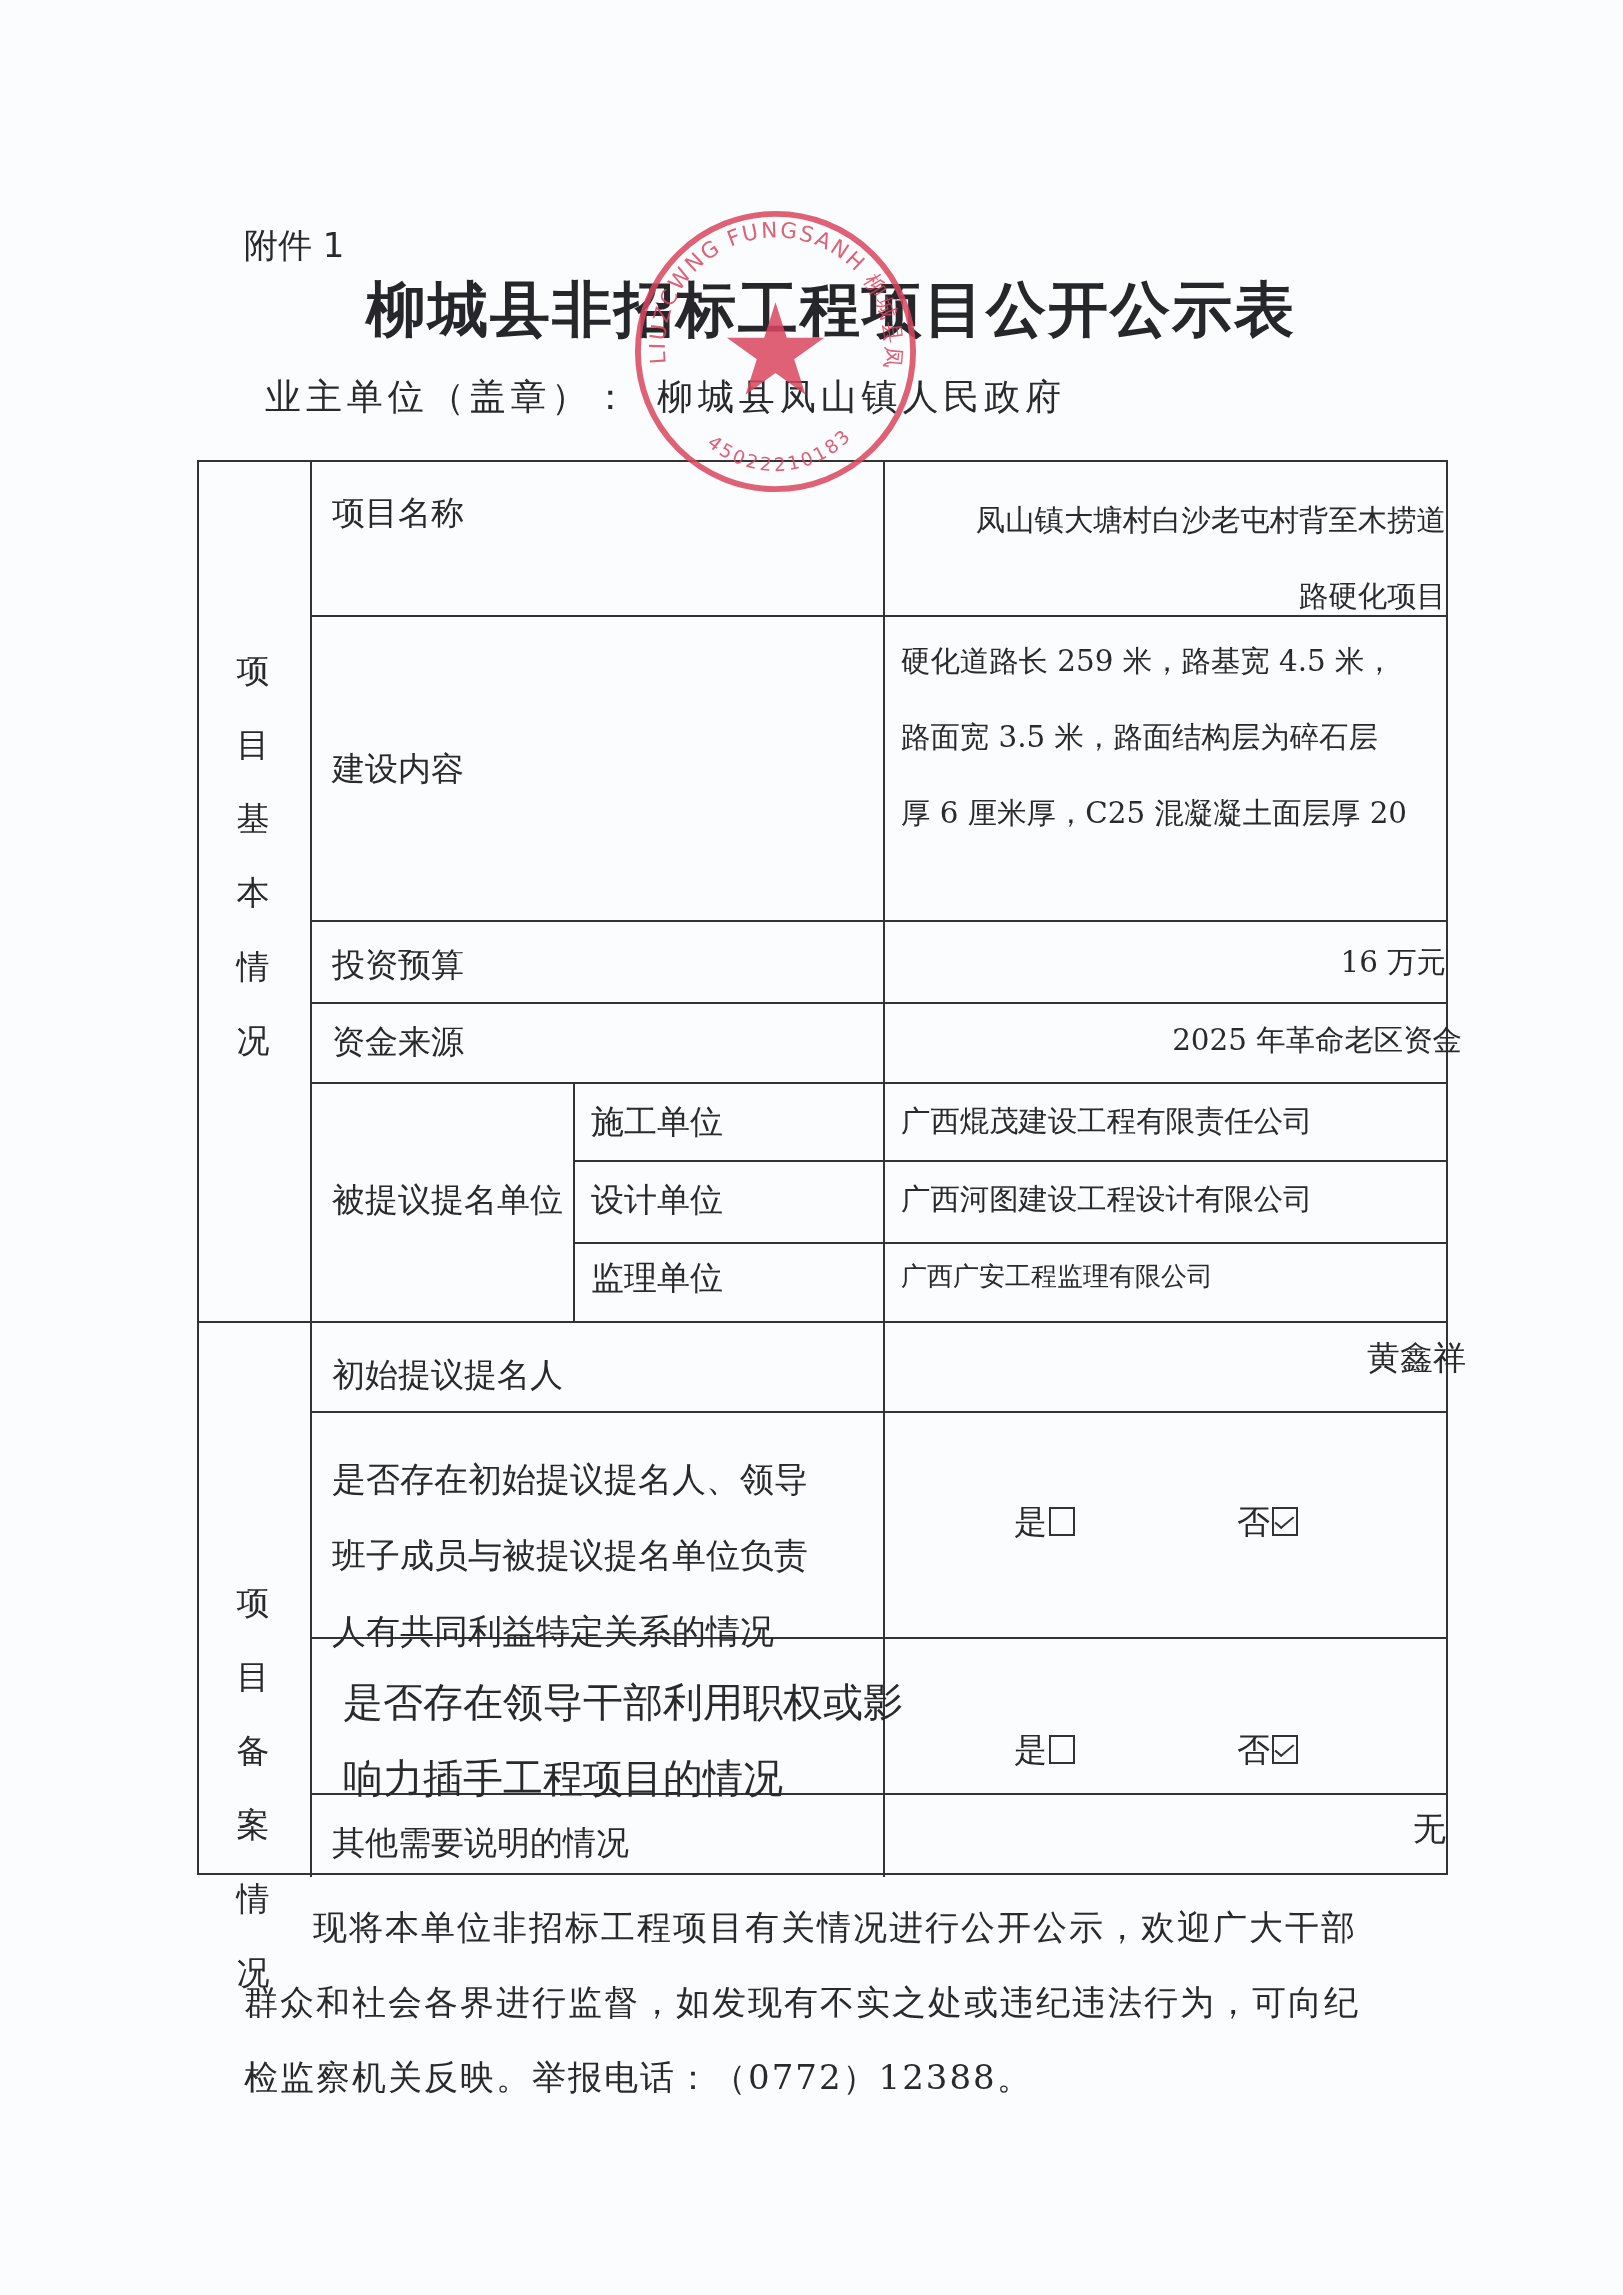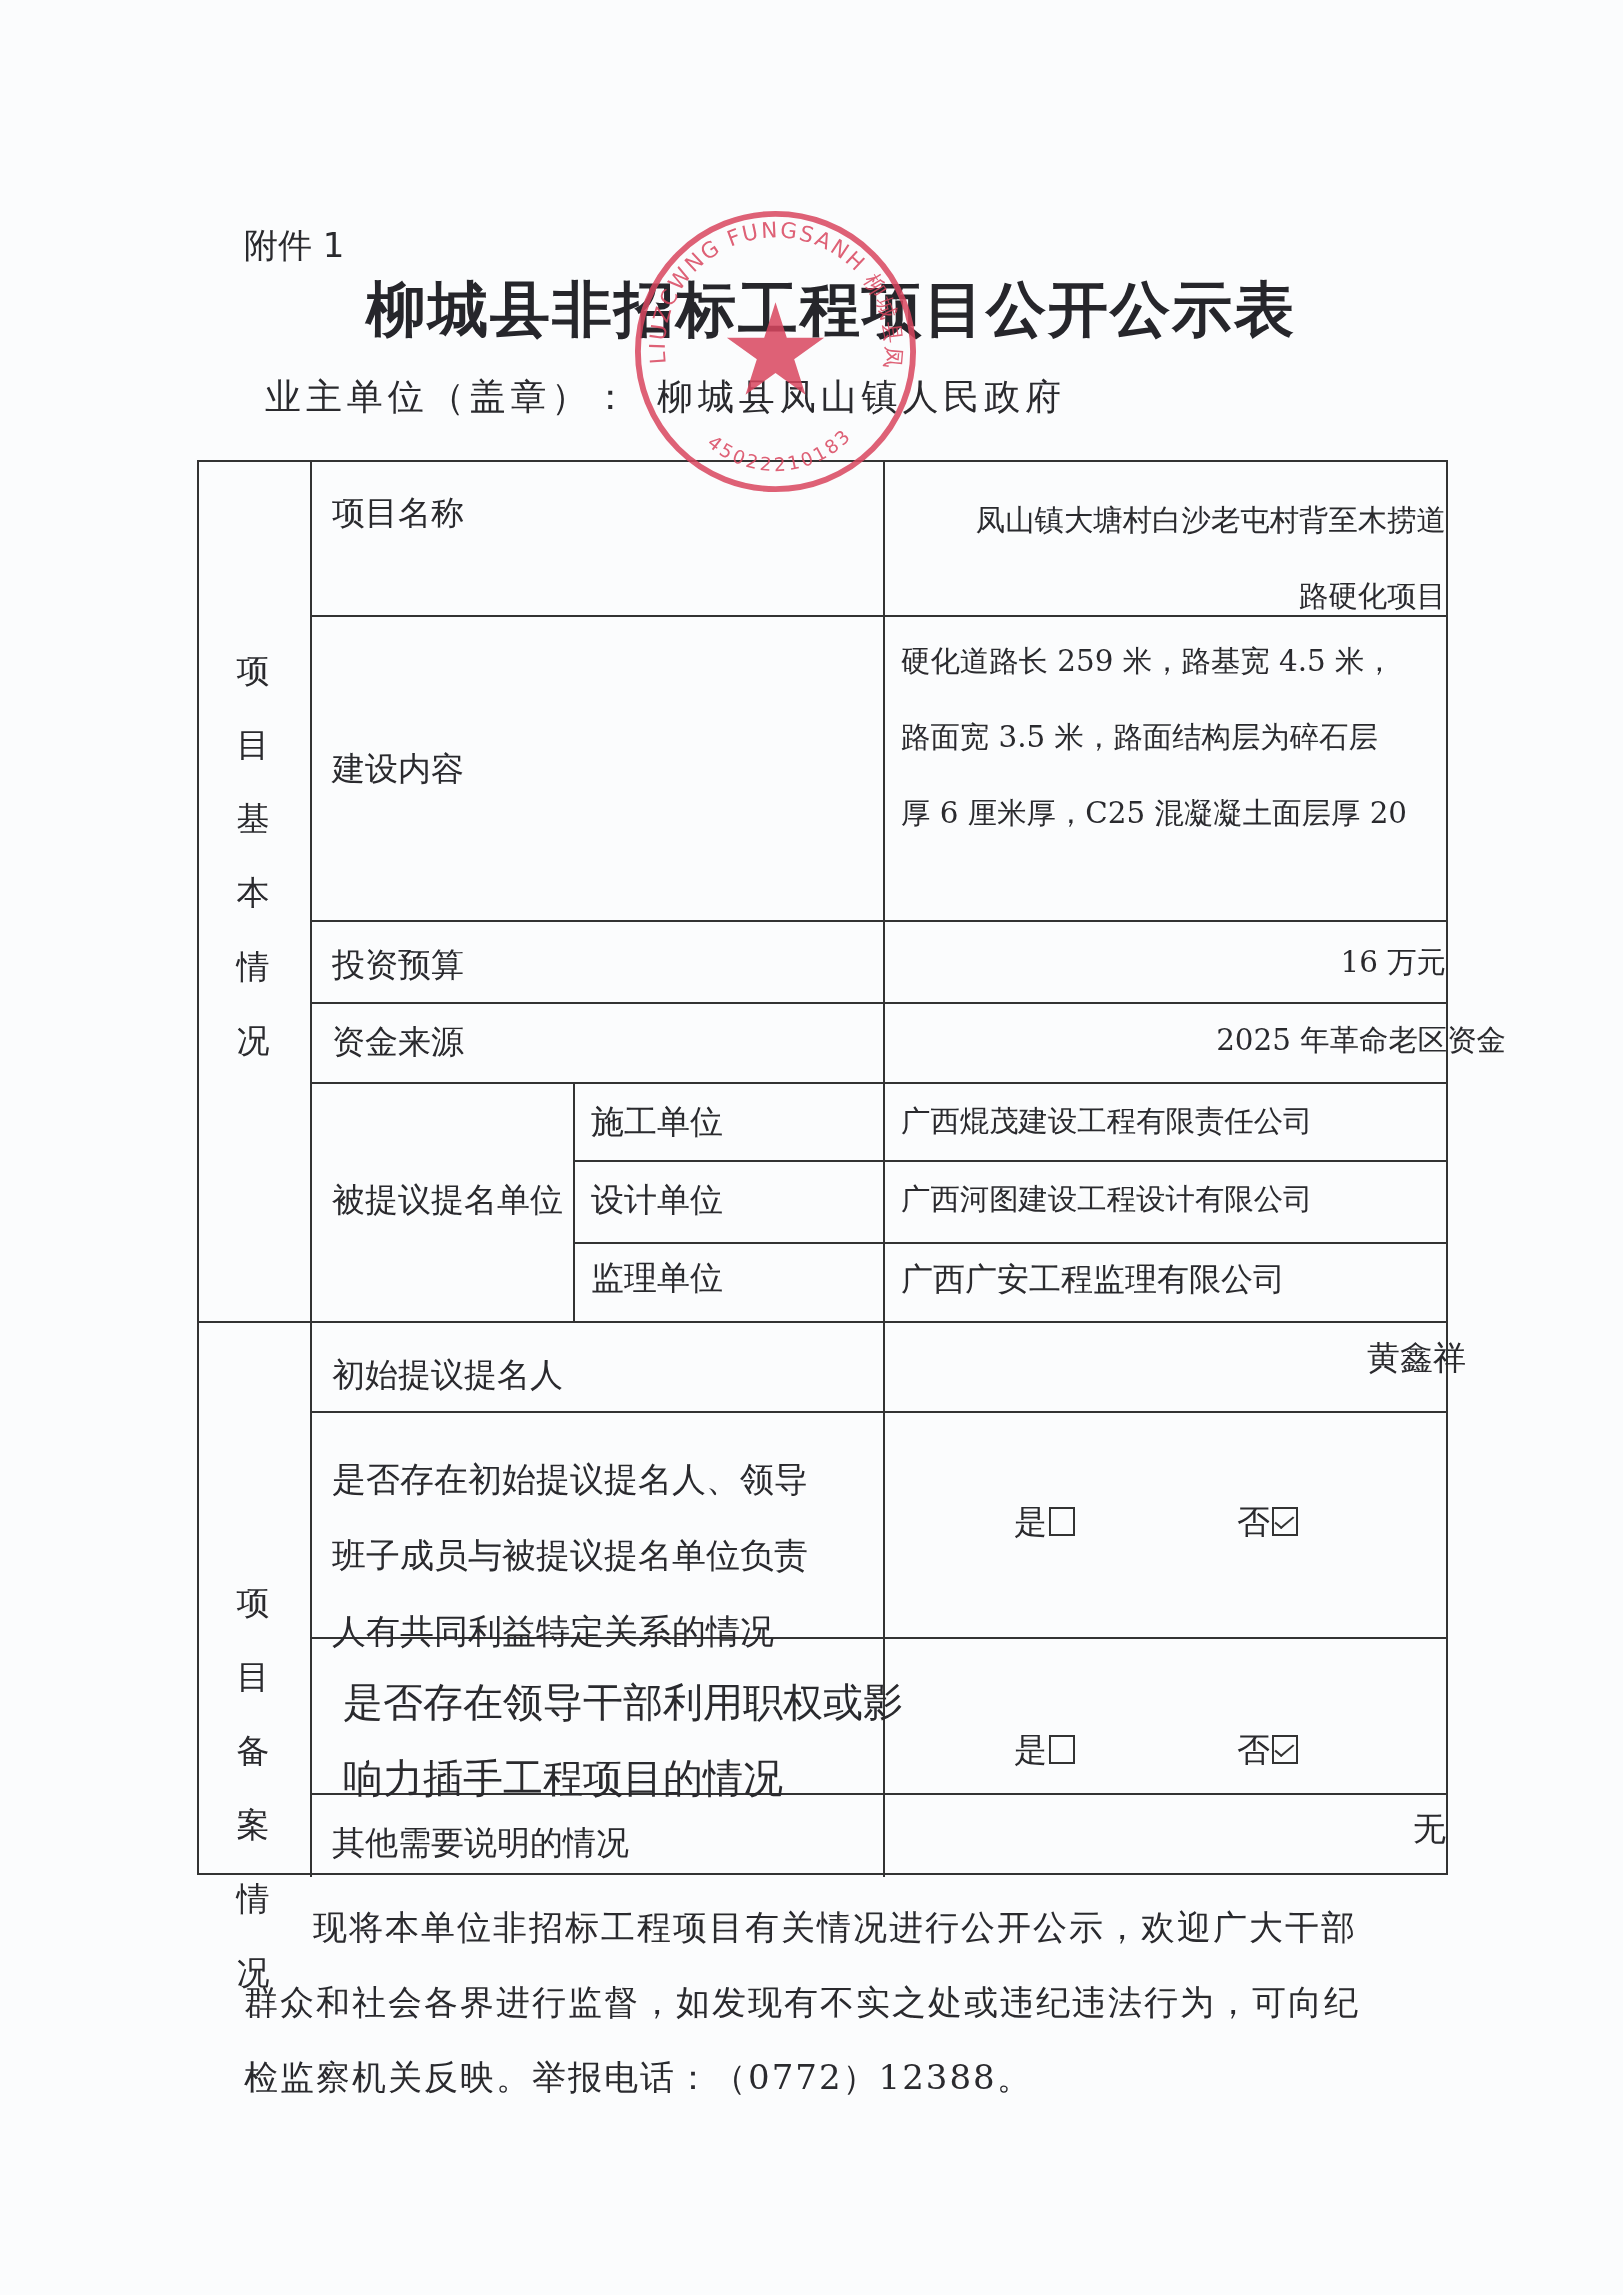--- a/index.html
+++ b/index.html
@@ -86,29 +86,29 @@
   <div class="cell content-lines" style="left:702px; width:545px; top:161px;">
     <div>硬化道路长 259 米，路基宽 4.5 米，</div>
     <div>路面宽 3.5 米，路面结构层为碎石层</div>
     <div>厚 6 厘米厚，C25 混凝凝土面层厚 20</div>
   </div>
 
   <div class="cell" style="left:133px; top:486px;">投资预算</div>
   <div class="cell center" style="left:687px; width:560px; top:486px; font-size:29.4px;">16 万元</div>
 
   <div class="cell" style="left:133px; top:563px;">资金来源</div>
-  <div class="cell center" style="left:687px; width:576px; top:564px; font-size:29.4px;padding-left:44px;">2025 年革命老区资金</div>
+  <div class="cell center" style="left:687px; width:576px; top:564px; font-size:29.4px;">2025 年革命老区资金</div>
 
   <div class="cell" style="left:133px; top:721px;">被提议提名单位</div>
   <div class="cell" style="left:392px; top:643px;">施工单位</div>
   <div class="cell" style="left:702px; top:645px; font-size:29.4px;">广西焜茂建设工程有限责任公司</div>
   <div class="cell" style="left:392px; top:721px;">设计单位</div>
   <div class="cell" style="left:702px; top:723px; font-size:29.4px;">广西河图建设工程设计有限公司</div>
   <div class="cell" style="left:392px; top:799px;">监理单位</div>
-  <div class="cell" style="left:702px; top:801px; font-size:32px;">广西广安工程监理有限公司</div>
+  <div class="cell" style="left:702px; top:801px; font-size:26px;">广西广安工程监理有限公司</div>
 
   <div class="cell vlabel" style="left:24.5px; top:1104px;">
     <div>项目</div>
     <div>备案</div>
     <div>情况</div>
   </div>
 
   <div class="cell" style="left:133px; top:896px;">初始提议提名人</div>
   <div class="cell center" style="left:687px; width:580px; top:879px;">黄鑫祥</div>
 

